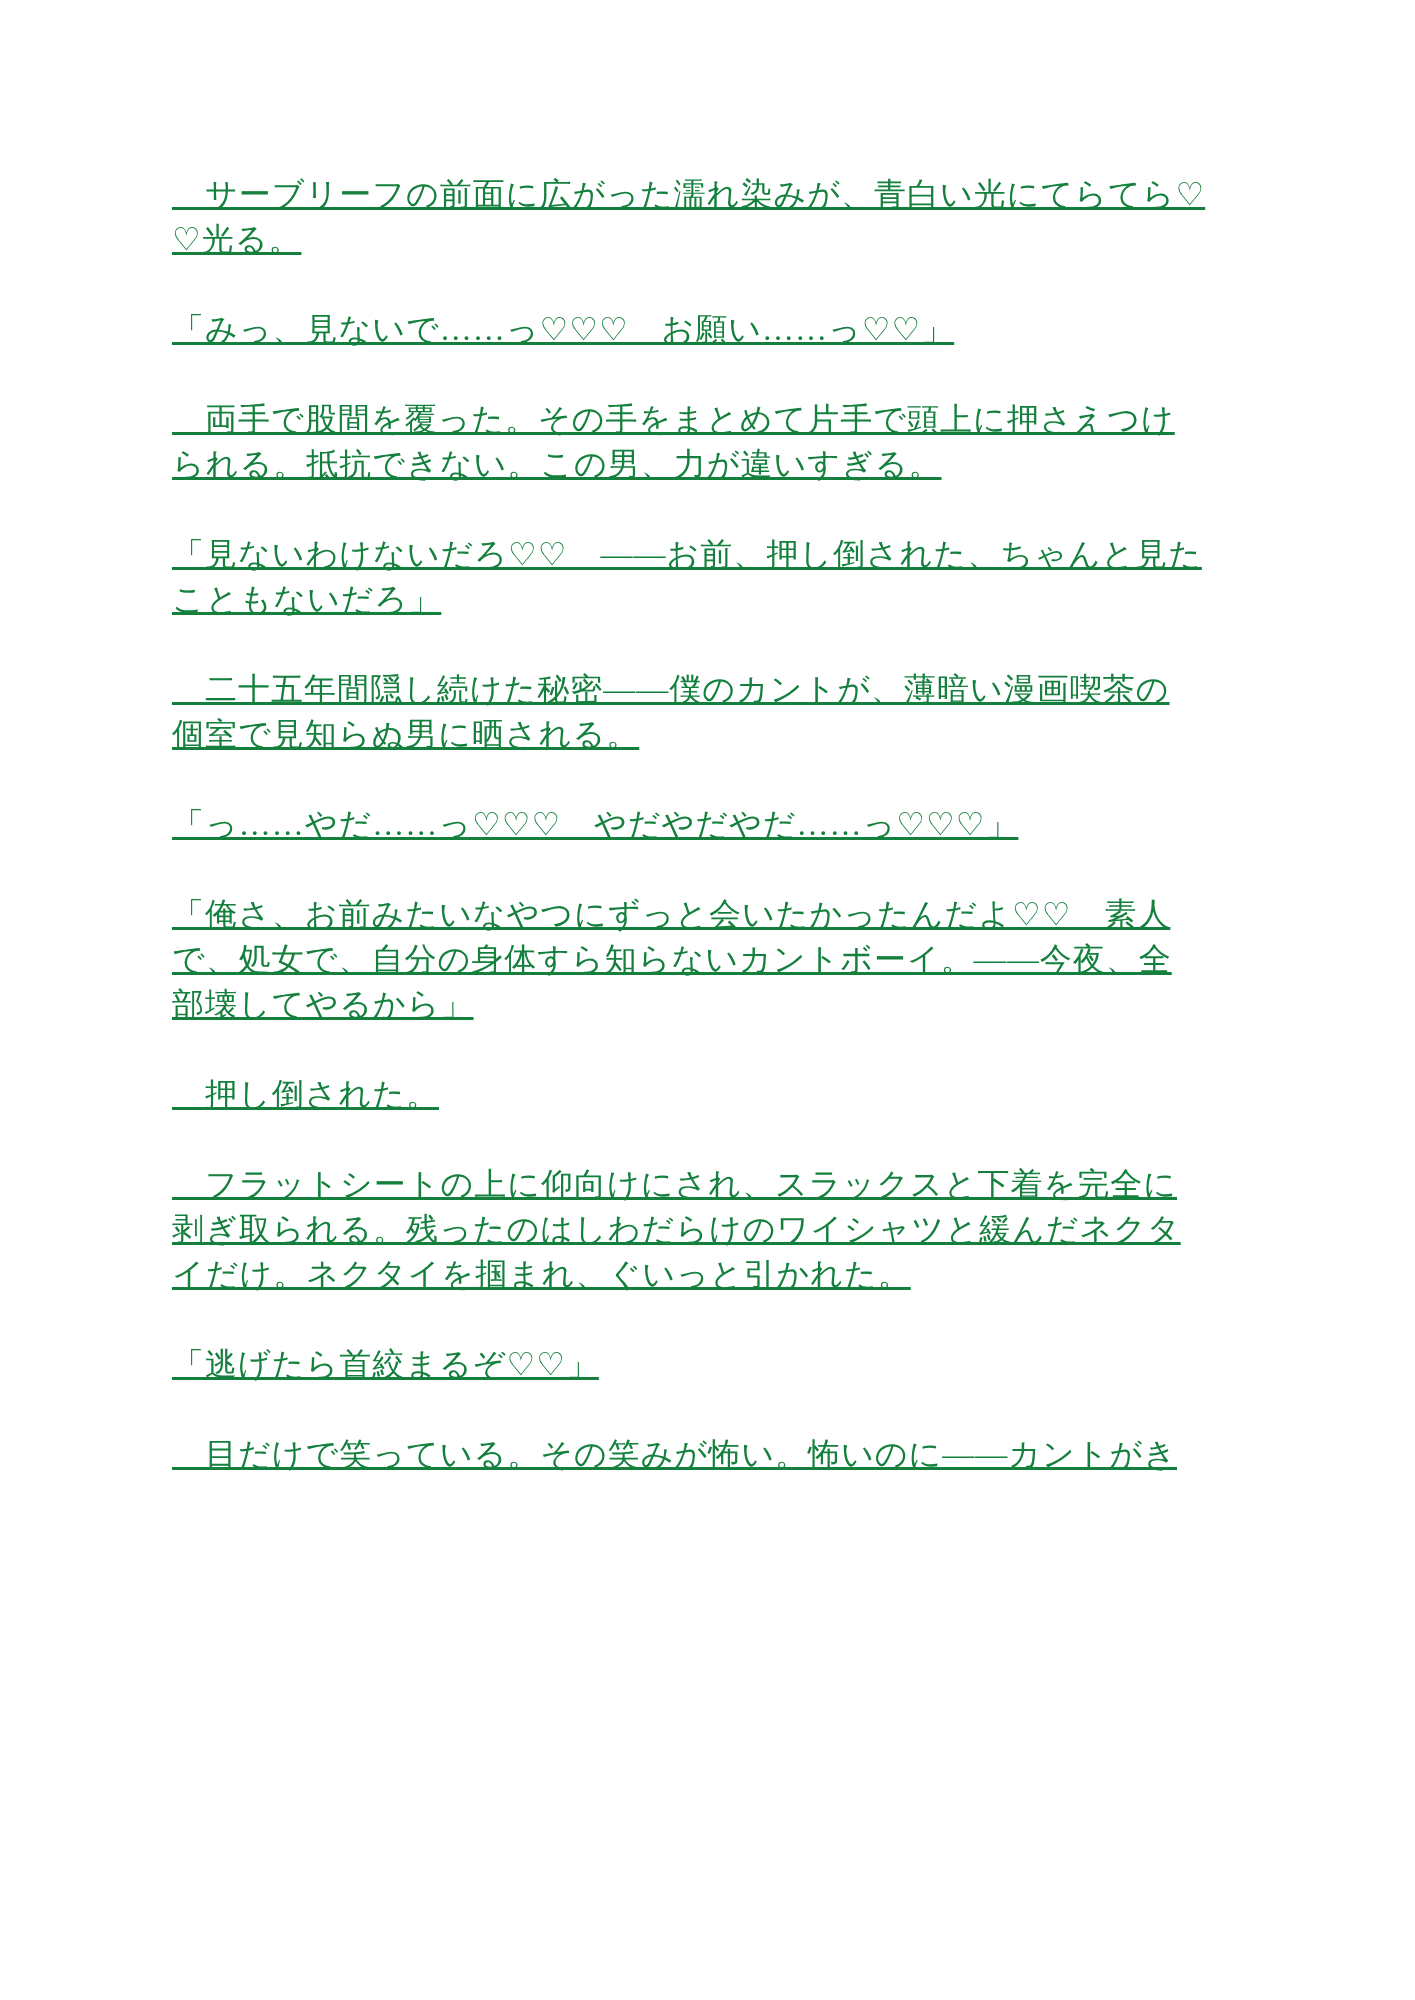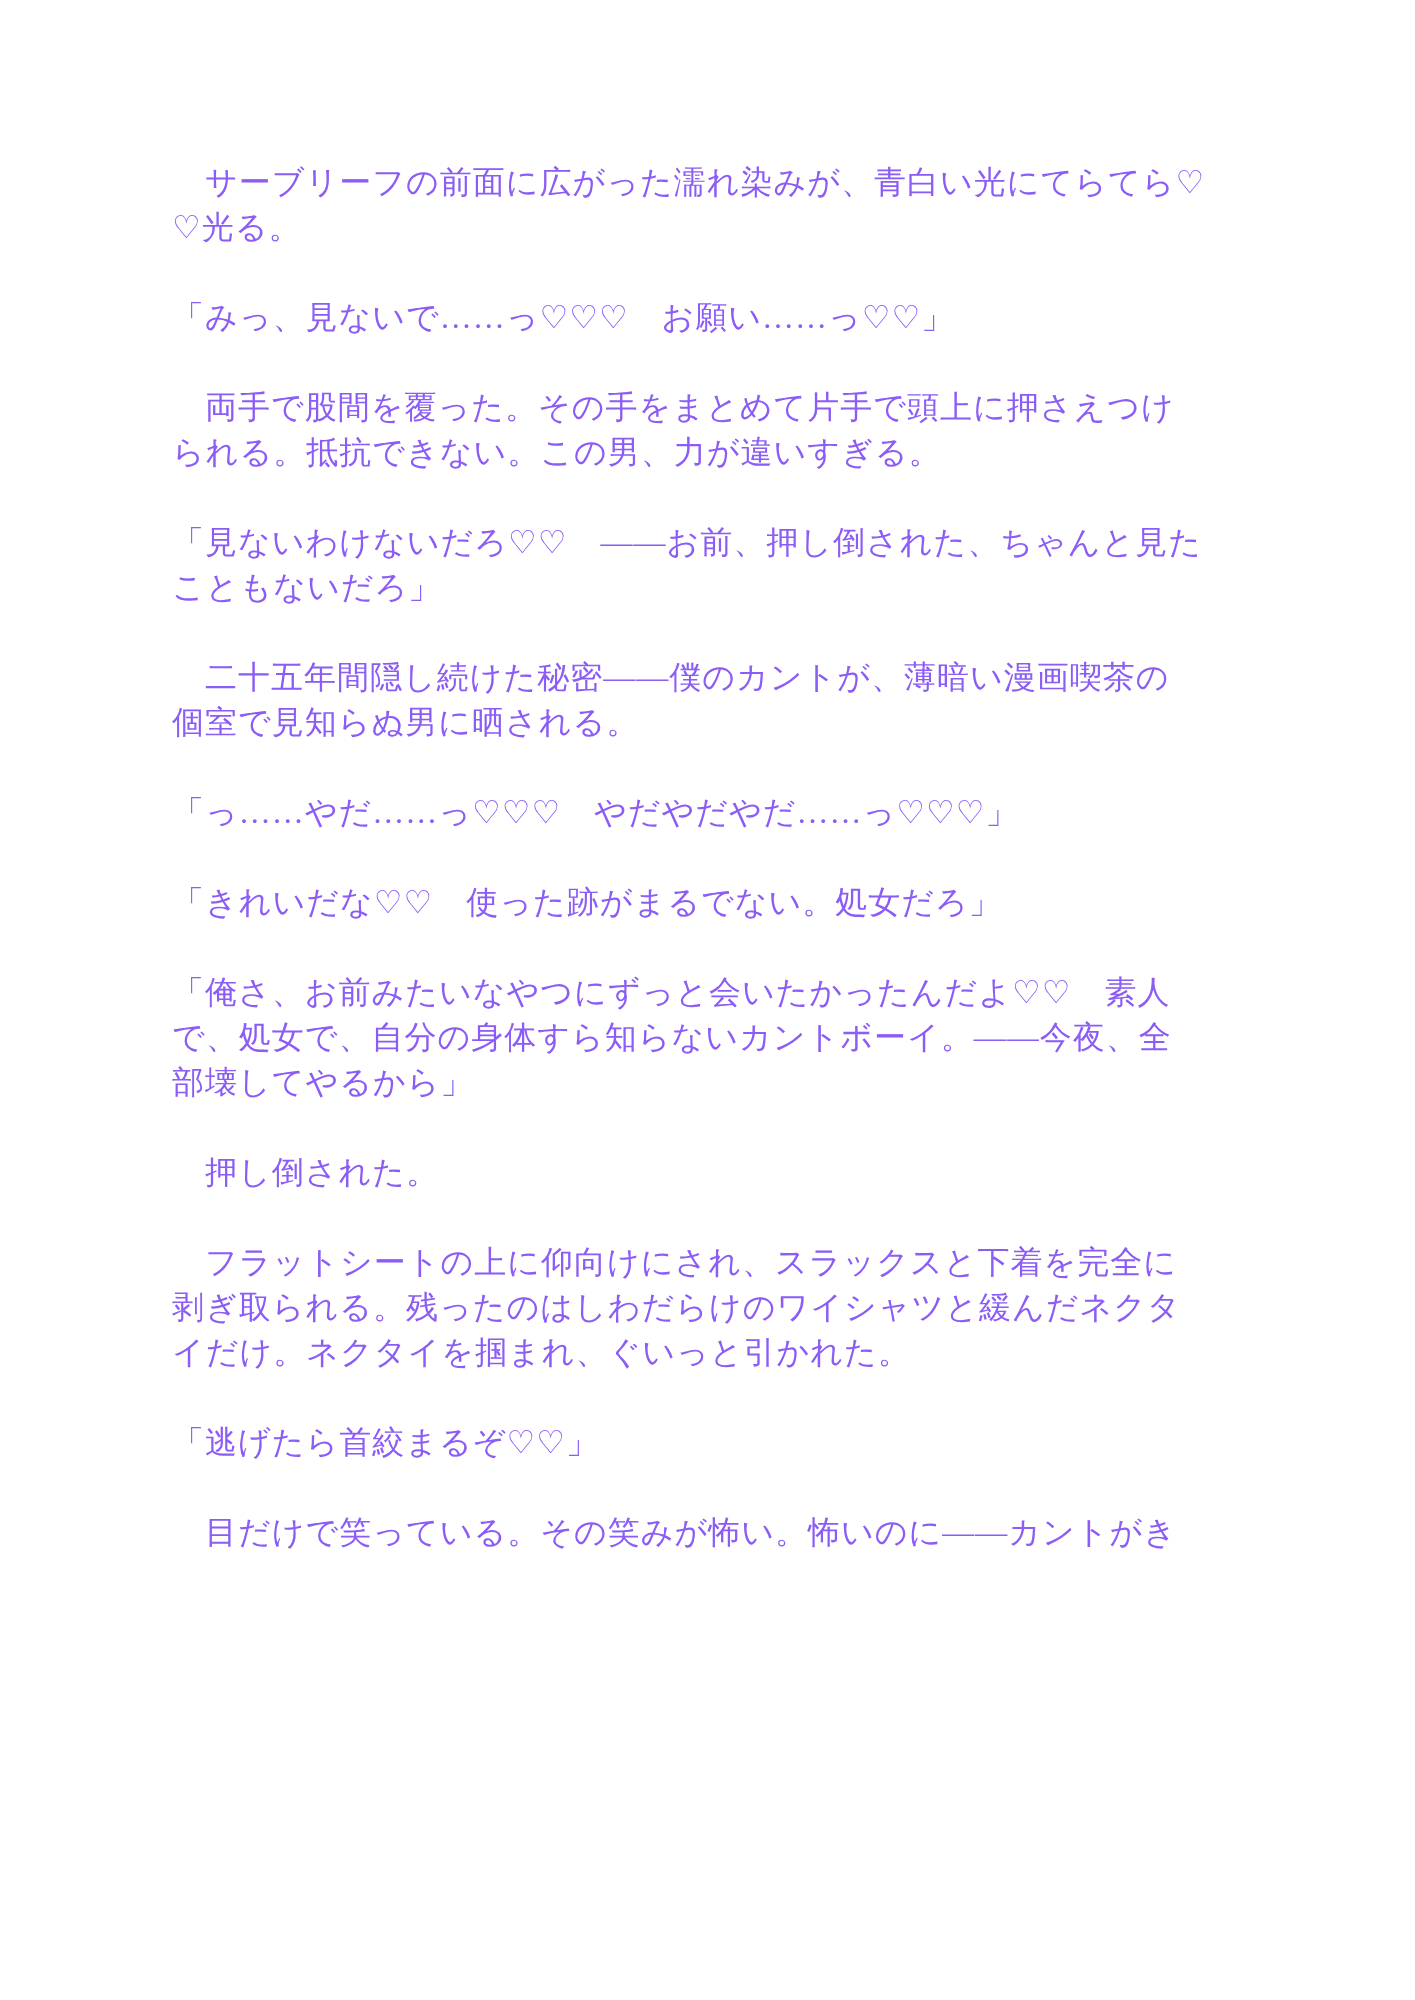--- a/index.html
+++ b/index.html
@@ -11,23 +11,24 @@
       position: relative;
       width: 1415px;
       height: 2000px;
       background: #ffffff;
       overflow: hidden;
       font-family: "Liberation Serif", "DejaVu Serif", serif;
     }
     .text-block {
       position: absolute;
       left: 172px;
-      top: 160px;
+      top: 172px;
       width: 1110px;
-      color: #8b5cf6;
+      color: #15803d;
+      text-decoration: underline;
     }
     .para {
       margin: 0 0 45px 0;
       font-size: 32px;
       line-height: 45px;
       letter-spacing: 1px;
       font-weight: 400;
       white-space: pre-wrap;
       text-align: left;
     }
@@ -43,21 +44,20 @@
     <p class="para">　サーブリーフの前面に広がった濡れ染みが、青白い光にてらてら♡
 ♡光る。</p>
     <p class="para">「みっ、見ないで……っ♡♡♡　お願い……っ♡♡」</p>
     <p class="para">　両手で股間を覆った。その手をまとめて片手で頭上に押さえつけ
 られる。抵抗できない。この男、力が違いすぎる。</p>
     <p class="para">「見ないわけないだろ♡♡　——お前、押し倒された、ちゃんと見た
 こともないだろ」</p>
     <p class="para">　二十五年間隠し続けた秘密——僕のカントが、薄暗い漫画喫茶の
 個室で見知らぬ男に晒される。</p>
     <p class="para">「っ……やだ……っ♡♡♡　やだやだやだ……っ♡♡♡」</p>
-    <p class="para">「きれいだな♡♡　使った跡がまるでない。処女だろ」</p>
     <p class="para">「俺さ、お前みたいなやつにずっと会いたかったんだよ♡♡　素人
 で、処女で、自分の身体すら知らないカントボーイ。——今夜、全
 部壊してやるから」</p>
     <p class="para">　押し倒された。</p>
     <p class="para">　フラットシートの上に仰向けにされ、スラックスと下着を完全に
 剥ぎ取られる。残ったのはしわだらけのワイシャツと緩んだネクタ
 イだけ。ネクタイを掴まれ、ぐいっと引かれた。</p>
     <p class="para">「逃げたら首絞まるぞ♡♡」</p>
     <p class="para">　目だけで笑っている。その笑みが怖い。怖いのに——カントがき</p>
   </div>

